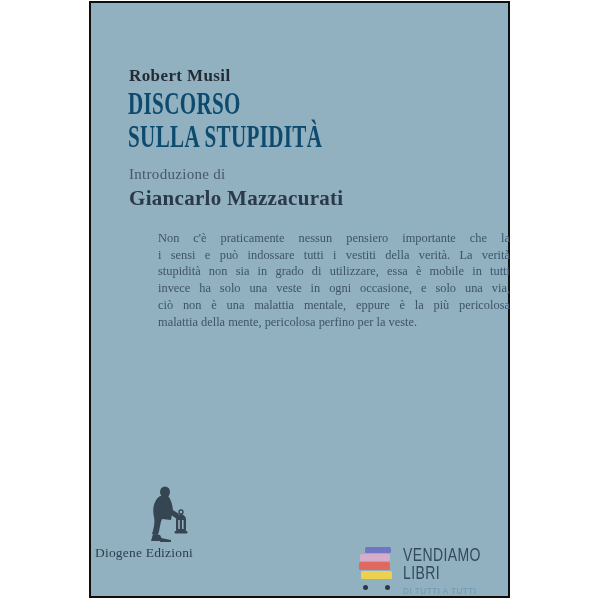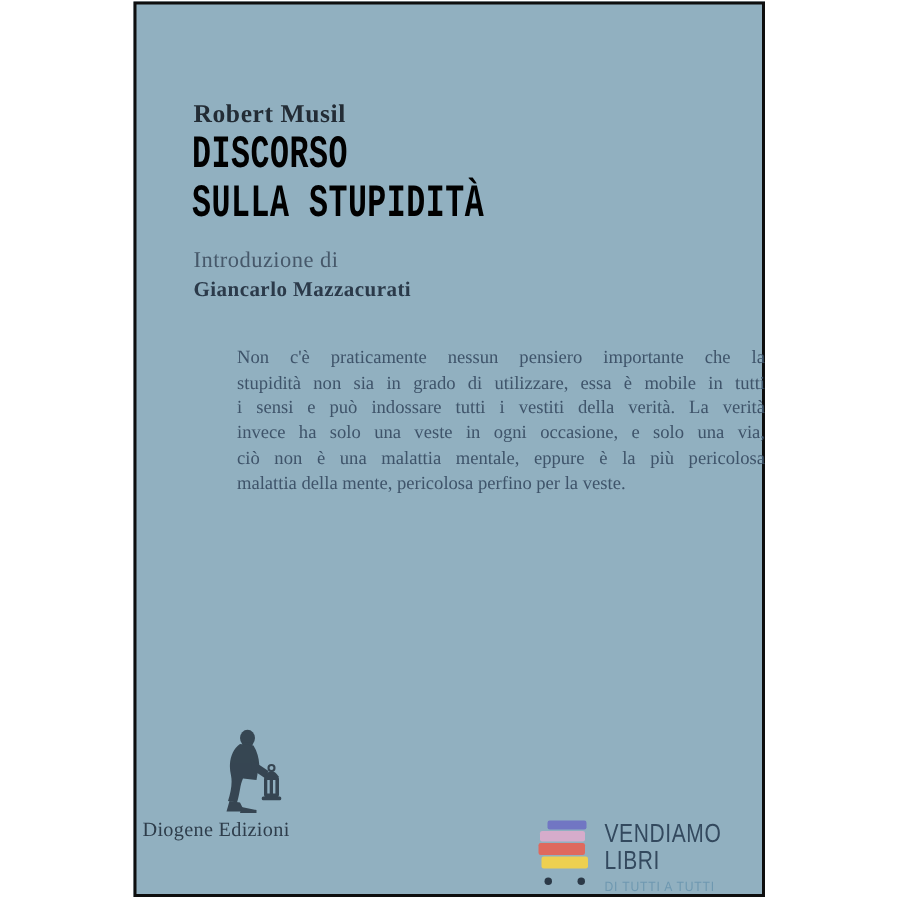--- a/index.html
+++ b/index.html
@@ -2,26 +2,26 @@
 <html><head>
 <meta charset="utf-8">
 <style>
   html,body{margin:0;padding:0;background:#ffffff;}
   .stage{position:relative;width:600px;height:600px;background:#ffffff;overflow:hidden;
          font-family:"Liberation Serif", serif;padding-left:30px;}
   .cover{position:absolute;left:89px;top:1px;width:421px;height:597px;box-sizing:border-box;
          background:#91b0c0;border:2px solid #0e0e0e;}
   .author{position:absolute;left:38px;top:63px;font-weight:bold;font-size:17px;
           color:#232c35;letter-spacing:0.4px;}
-  .title{position:absolute;left:37px;top:84px;color:#000000;
-         font-family:Liberation Mono, monospace;font-weight:bold;font-size:31px;
+  .title{position:absolute;left:37px;top:84px;color:#0c4a6e;
+         font-family:Liberation Serif, serif;font-weight:bold;font-size:31px;
          line-height:33px;letter-spacing:0.5px;}
   .title-line{transform:scaleX(0.68);transform-origin:0 0;white-space:nowrap;}
   .intro-label{position:absolute;left:38px;top:163px;font-size:15px;color:#46586a;letter-spacing:0.3px;text-align:center;}
-  .intro-name{position:absolute;left:38px;top:183px;font-size:14px;font-weight:bold;
+  .intro-name{position:absolute;left:38px;top:183px;font-size:21px;font-weight:bold;
               color:#2b3a4a;letter-spacing:0.3px;}
   .quote{position:absolute;left:38px;top:227px;width:352px;font-size:12.4px;line-height:16.7px;
          color:#3f546a;margin-left:29px;}
   .quote .q-line{text-align:justify;text-align-last:justify;white-space:normal;}
   .quote .q-line.last{text-align-last:left;}
   .publisher-logo{position:absolute;left:50px;top:481px;width:52px;height:60px;}
   .publisher-name{position:absolute;left:4px;top:542px;width:104px;text-align:left;
                   font-size:13.5px;color:#2e3d4b;letter-spacing:0.2px;}
   .badge{position:absolute;left:266px;top:542px;width:150px;height:52px;}
   .book-stack{position:absolute;left:0;top:2px;width:40px;height:48px;}
@@ -51,22 +51,22 @@
     <div class="title">
       <div class="title-line">DISCORSO</div>
       <div class="title-line">SULLA STUPIDITÀ</div>
     </div>
 
     <div class="intro-label">Introduzione di</div>
     <div class="intro-name">Giancarlo Mazzacurati</div>
 
     <div class="quote">
       <div class="q-line">Non c'è praticamente nessun pensiero importante che la</div>
+      <div class="q-line">i sensi e può indossare tutti i vestiti della verità. La verità</div>
       <div class="q-line">stupidità non sia in grado di utilizzare, essa è mobile in tutti</div>
-      <div class="q-line">i sensi e può indossare tutti i vestiti della verità. La verità</div>
       <div class="q-line">invece ha solo una veste in ogni occasione, e solo una via,</div>
       <div class="q-line">ciò non è una malattia mentale, eppure è la più pericolosa</div>
       <div class="q-line last">malattia della mente, pericolosa perfino per la veste.</div>
     </div>
 
     <svg class="publisher-logo" viewBox="0 0 52 60" xmlns="http://www.w3.org/2000/svg">
       <g fill="#2f3d49" opacity="0.92">
         <ellipse cx="24" cy="8" rx="5" ry="5.5"></ellipse>
         <path d="M20 11 L24 21 L28 11 Z"></path>
         <path d="M19 12 C13 16 11 25 13 33 C14 38 13 44 11 50 L17 51 C19 45 19 39 21 35 L30 36 L31 30 C33 26 31 18 28 13 Z"></path>

